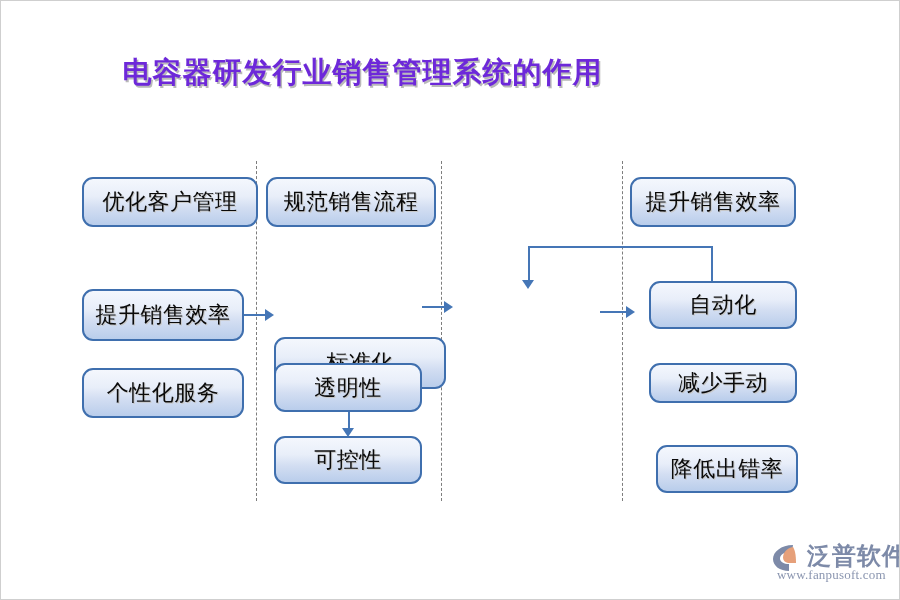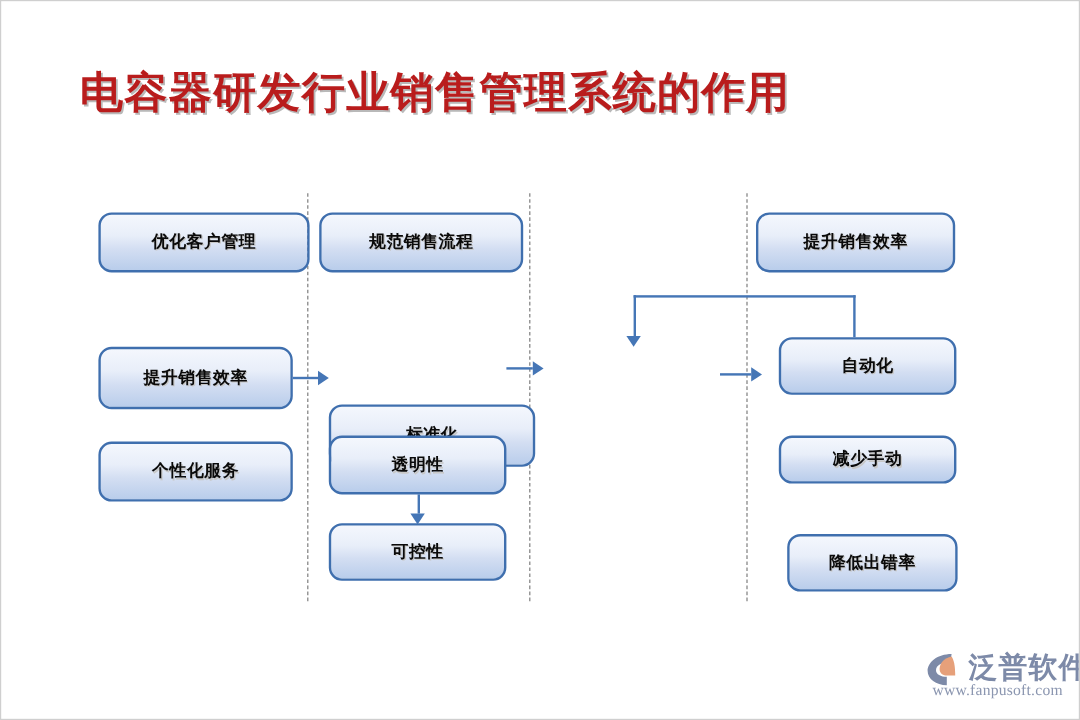--- a/index.html
+++ b/index.html
@@ -24,23 +24,23 @@
     overflow: hidden;
   }
 
   
   #page-title {
     position: absolute;
     left: 0;
     top: 52px;
     width: 723px;
     text-align: center;
-    font-size: 36px;
+    font-size: 29px;
     font-weight: bold;
-    color: #b91c1c;
+    color: #6d28d9;
     letter-spacing: 1px;
     text-shadow: 1.5px 1.5px 0px #b9b9b9;
     white-space: nowrap;
   }
 
   
   #watermark {
     position: absolute;
     left: 185px;
     top: 196px;
@@ -71,22 +71,22 @@
     border-radius: 11px;
     background: linear-gradient(to bottom,
                 #f4f7fd 0%,
                 #e8eef9 38%,
                 #d3def2 62%,
                 #b9cdeb 100%);
     display: flex;
     align-items: center;
     justify-content: center;
     color: #0a0a0a;
-    font-weight: bold;
-    font-size: 14px;
+    font-weight: normal;
+    font-size: 22px;
     letter-spacing: 0.5px;
     text-shadow: 1px 1px 0 #c8c8c8;
     white-space: nowrap;
   }
 
   
   .conn-h {
     position: absolute;
     height: 0;
     border-top: 2px solid #4576b6;

